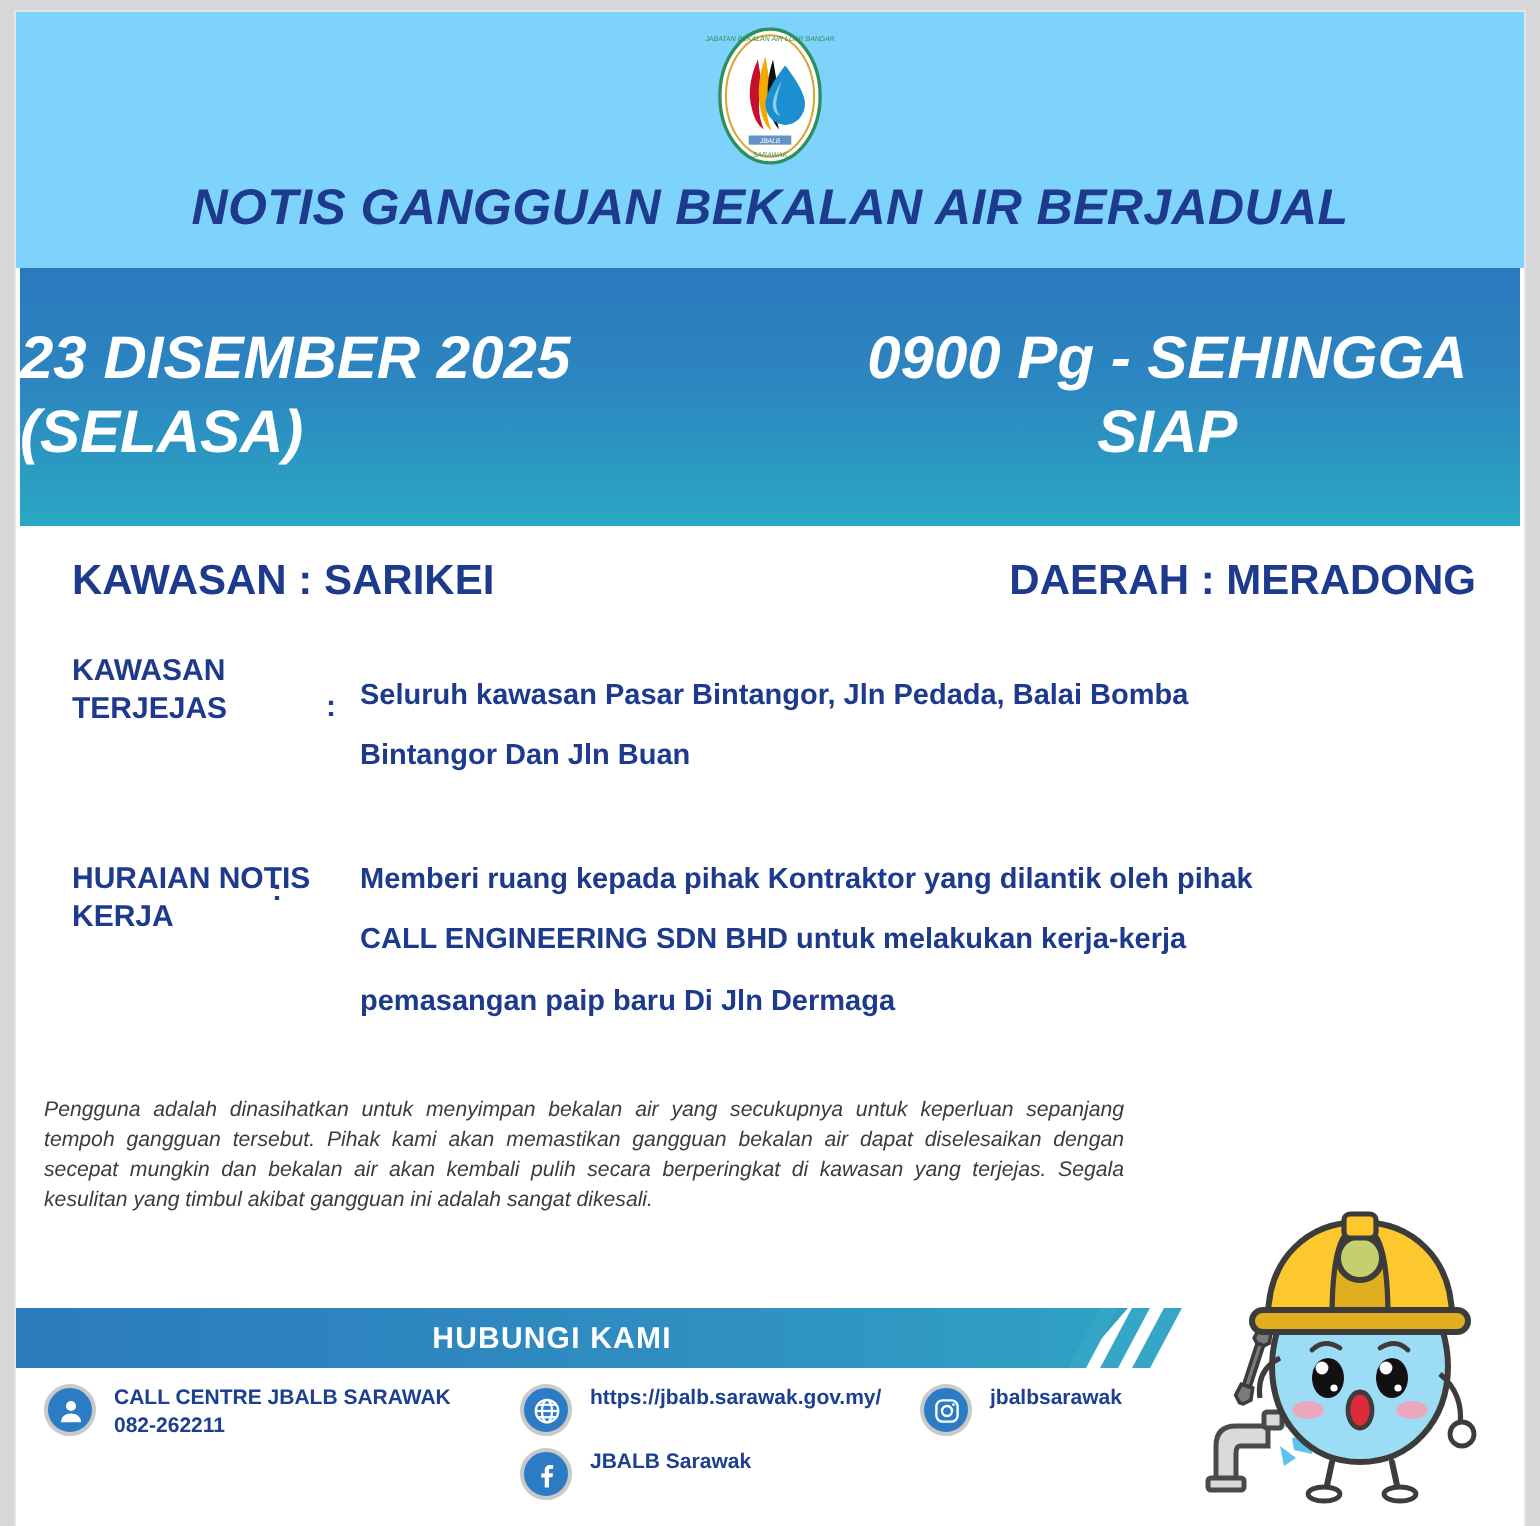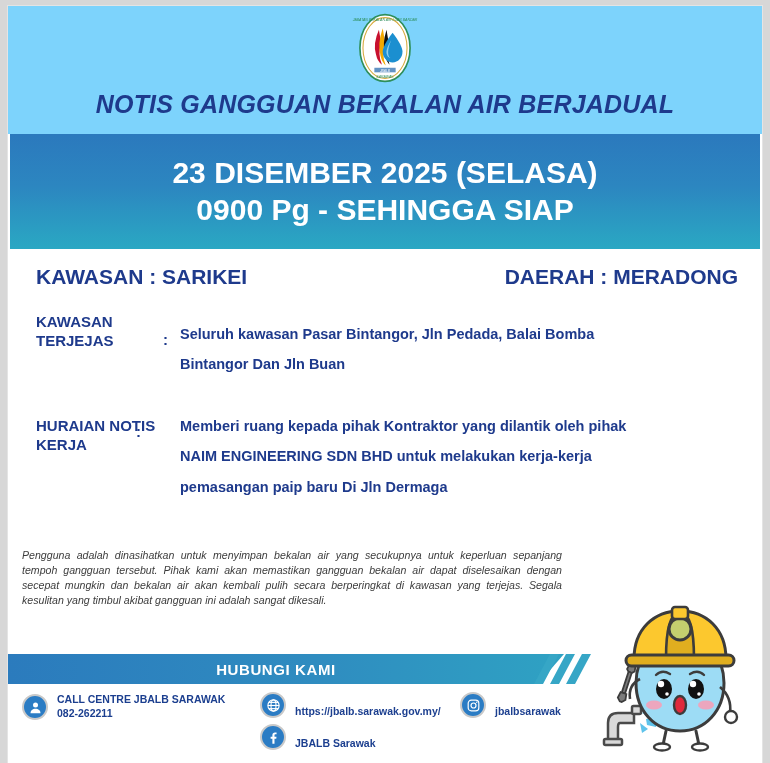--- a/index.html
+++ b/index.html
@@ -38,27 +38,28 @@
     color:#1e3a8c;
     font-size:25px;
     font-weight:bold;
     letter-spacing:.2px;
     white-space:nowrap;
   }
   
   .date-banner{
     position:relative;
     margin:0 2px;
-    height:115px;
+    height:129px;
     background:linear-gradient(180deg,#2b79bd 0%,#2c86c0 45%,#2aa8c3 100%);
     display:flex;
-    flex-direction:column;
+    flex-direction:row;
     align-items:center;
     justify-content:center;
     color:#ffffff;
+    font-style:italic;
   }
   .date-line1{font-size:30px;font-weight:bold;line-height:1.22;}
   .date-line2{font-size:30px;font-weight:bold;line-height:1.22;text-align:center;}
   
   .div-row{
     position:relative;
     height:56px;
     color:#1e3a8c;
     font-size:21px;
     font-weight:bold;
@@ -139,21 +140,21 @@
   }
   .s1{left:534px;}
   .s2{left:550px;}
   .s3{left:566px;}
   
   .contacts{
     position:absolute;
     left:0; top:684px;
     width:754px; height:76px;
   }
-  .citem{position:absolute;display:flex;align-items:flex-end;}
+  .citem{position:absolute;display:flex;align-items:flex-start;}
   .cicon{
     width:26px;height:26px;border-radius:50%;
     background:#2b7cc4;
     border:2px solid #c9c9c9;
     box-sizing:border-box;
     display:flex;align-items:center;justify-content:center;
     flex:0 0 auto;
   }
   .cicon svg{display:block;}
   .ctext{
@@ -216,21 +217,21 @@
     <div class="lbl">KAWASAN
 TERJEJAS</div>
     <div class="colon">:</div>
     <div class="val">Seluruh kawasan Pasar Bintangor, Jln Pedada, Balai Bomba Bintangor Dan Jln Buan</div>
   </div>
 
   <div class="detail" id="huraian">
     <div class="lbl">HURAIAN NOTIS
 KERJA</div>
     <div class="colon">:</div>
-    <div class="val">Memberi ruang kepada pihak Kontraktor yang dilantik oleh pihak NAIM ENGINEERING SDN BHD untuk melakukan kerja-kerja pemasangan paip baru Di Jln Dermaga</div>
+    <div class="val">Memberi ruang kepada pihak Kontraktor yang dilantik oleh pihak CALL ENGINEERING SDN BHD untuk melakukan kerja-kerja pemasangan paip baru Di Jln Dermaga</div>
   </div>
 
   <div class="note">Pengguna adalah dinasihatkan untuk menyimpan bekalan air yang secukupnya untuk keperluan sepanjang tempoh gangguan tersebut. Pihak kami akan memastikan gangguan bekalan air dapat diselesaikan dengan secepat mungkin dan bekalan air akan kembali pulih secara berperingkat di kawasan yang terjejas. Segala kesulitan yang timbul akibat gangguan ini adalah sangat dikesali.</div>
 
   <div class="contactbar-wrap">
     <div class="contactbar">HUBUNGI KAMI</div>
     <div class="slash s1"></div>
     <div class="slash s2"></div>
     <div class="slash s3"></div>
   </div>

